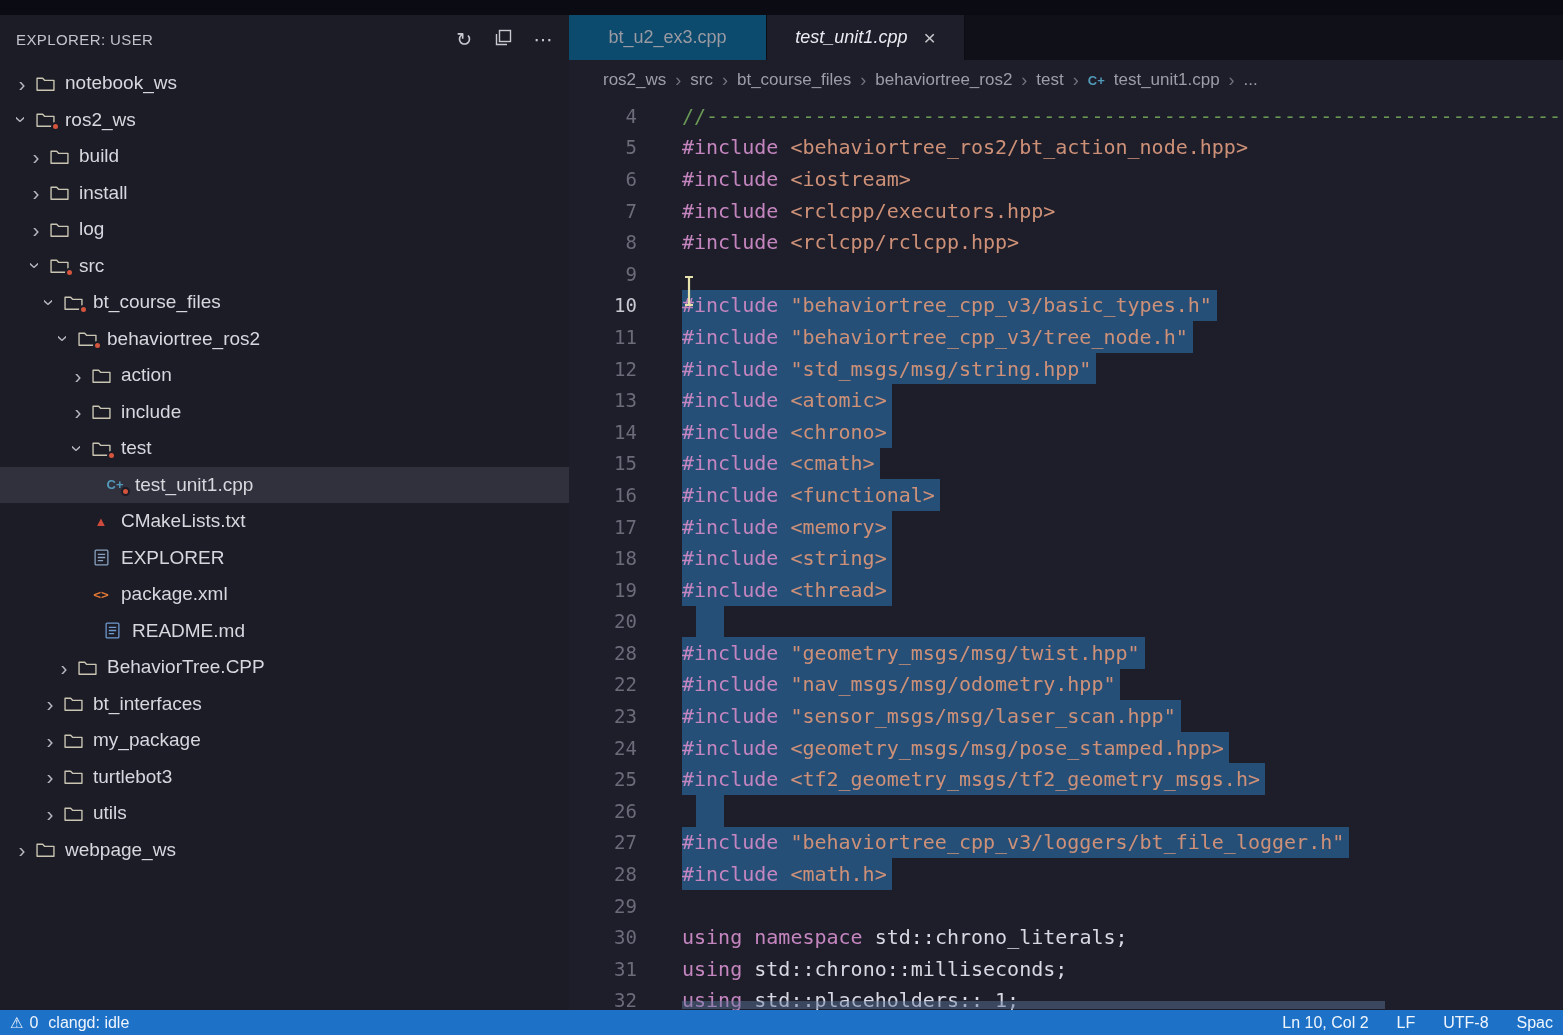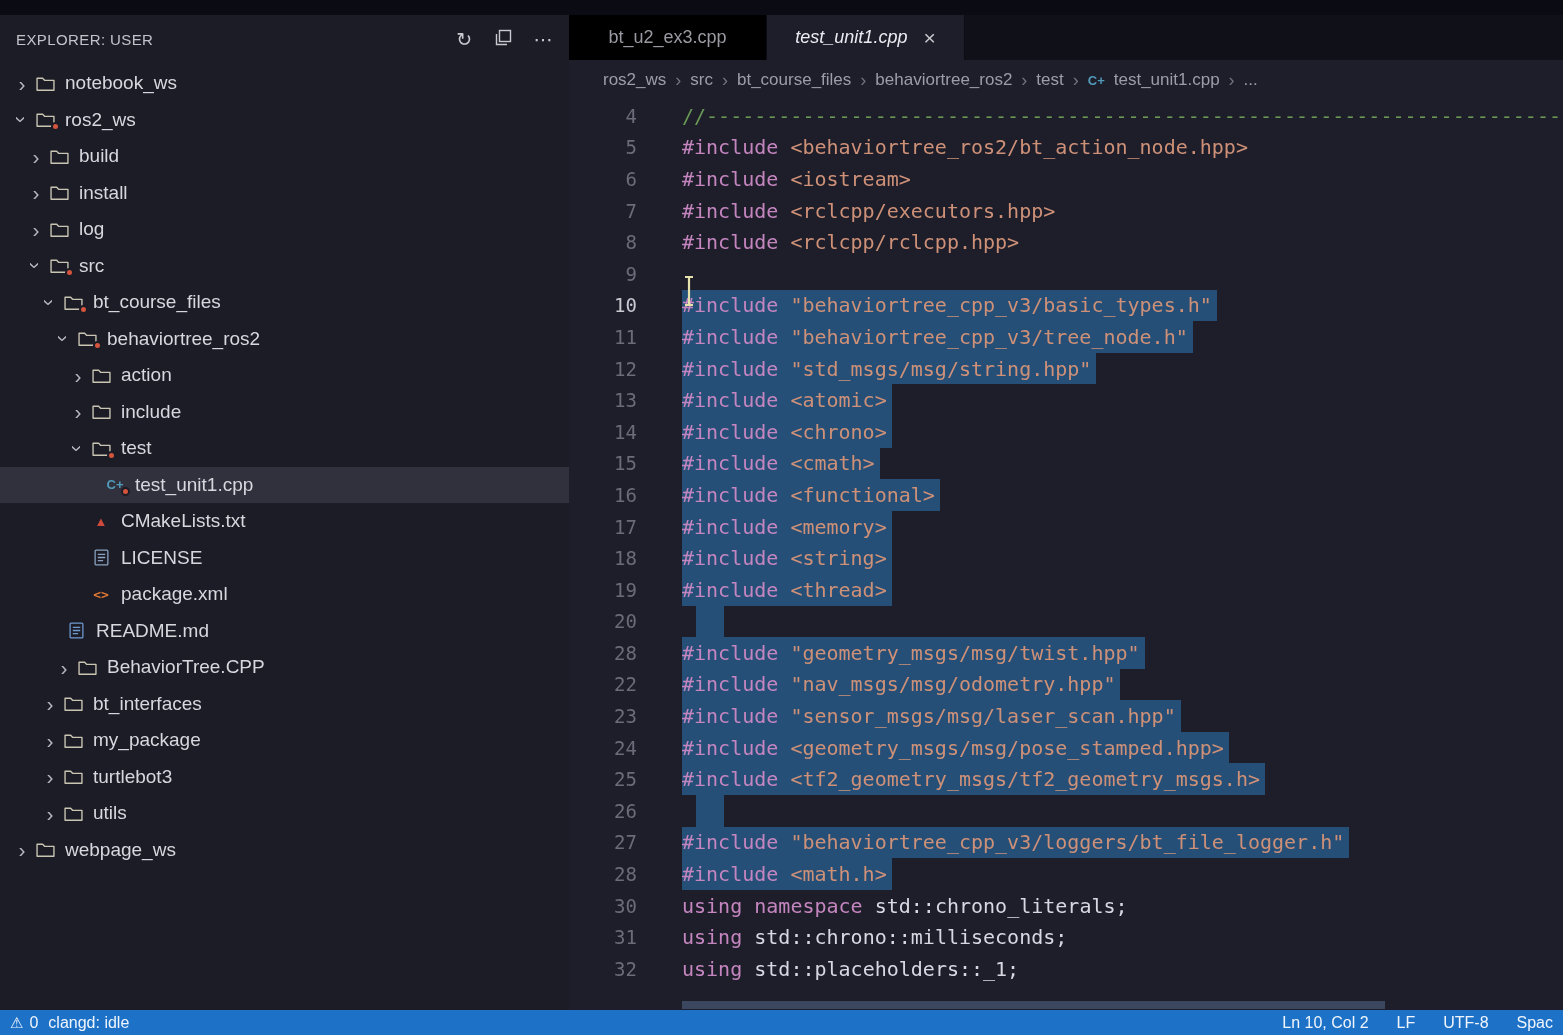--- a/index.html
+++ b/index.html
@@ -19,21 +19,21 @@
   .chevron{width:24px;flex:none;display:inline-flex;justify-content:center;color:#b8b8c0;font-size:21px;line-height:1}
   .chevron.expanded{transform:rotate(90deg)}
   .tree-icon{width:22px;flex:none;display:inline-flex;align-items:center;justify-content:center;position:relative;margin-right:9px}
   .mod-dot{position:absolute;right:-4px;bottom:-4px;width:9px;height:9px;border-radius:50%;background:#d4543c;border:2px solid #1c1c27}
   .cpp-glyph{color:#519aba;font-weight:bold;font-size:13px;font-family:"Liberation Sans",sans-serif}
   .cmake-glyph{color:#cf4a3c;font-size:13px}
   .xml-glyph{color:#e37933;font-weight:bold;font-size:13px;font-family:"DejaVu Sans Mono",monospace}
 
   
   .tabbar{position:absolute;left:569px;top:15px;right:0;height:45px;background:#101019;display:flex}
-  .tab{height:100%;display:flex;align-items:center;justify-content:center;gap:16px;padding:0 24px;font-size:18px;color:#9a9aa2;background:#000000;border-right:1px solid #0c0c14;min-width:198px;cursor:pointer}
+  .tab{height:100%;display:flex;align-items:center;justify-content:center;gap:16px;padding:0 24px;font-size:18px;color:#9a9aa2;background:#0c4a6e;border-right:1px solid #0c0c14;min-width:198px;cursor:pointer}
   .tab.active{background:#1e1e2a;color:#ebebf2;font-style:italic}
   .tab .close{font-size:21px;color:#c6c6cc;font-style:normal;line-height:1}
 
   
   .breadcrumbs{position:absolute;left:569px;top:60px;right:0;height:40px;background:#1e1e2a;display:flex;align-items:center;padding-left:34px;font-size:17px;color:#9d9da8;gap:9px;white-space:nowrap}
   .crumb{cursor:pointer}
   .crumb-sep{color:#73737f;font-size:18px;line-height:1}
   .crumb-cpp-icon{color:#519aba;font-weight:bold;font-size:13px}
 
   
@@ -194,30 +194,30 @@
         <span class="tree-label">CMakeLists.txt</span>
       </div>
       <div class="tree-row" style="padding-left: 66px;">
         <span class="chevron"></span>
         <span class="tree-icon">
           <svg width="15" height="17" viewBox="0 0 14 16">
             <rect x="1" y="1" width="12" height="14" rx="1" fill="none" stroke="#8aa3c0" stroke-width="1.2"></rect>
             <path d="M3.5 5h7M3.5 8h7M3.5 11h5" stroke="#8aa3c0" stroke-width="1.2"></path>
           </svg>
         </span>
-        <span class="tree-label">LICENSE</span>
+        <span class="tree-label">EXPLORER</span>
       </div>
       <div class="tree-row" style="padding-left: 66px;">
         <span class="chevron"></span>
         <span class="tree-icon">
           <span class="xml-glyph">&lt;&gt;</span>
         </span>
         <span class="tree-label">package.xml</span>
       </div>
-      <div class="tree-row" style="padding-left: 41px;">
+      <div class="tree-row" style="padding-left: 77px;">
         <span class="chevron"></span>
         <span class="tree-icon">
           <svg width="15" height="17" viewBox="0 0 14 16">
             <rect x="1" y="1" width="12" height="14" rx="1" fill="none" stroke="#6f9ad0" stroke-width="1.2"></rect>
             <path d="M3.5 5h7M3.5 8h7M3.5 11h5" stroke="#6f9ad0" stroke-width="1.2"></path>
           </svg>
         </span>
         <span class="tree-label">README.md</span>
       </div>
       <div class="tree-row" style="padding-left: 52px;">
@@ -324,20 +324,21 @@
       <div class="code-line"><span class="ln">19</span><span class="content sel"><span class="tok-k">#include</span><span class="tok-p"> </span><span class="tok-s">&lt;thread&gt;</span></span></div>
       <div class="code-line"><span class="ln">20</span><span class="content selblock"></span></div>
       <div class="code-line"><span class="ln">28</span><span class="content sel"><span class="tok-k">#include</span><span class="tok-p"> </span><span class="tok-s">"geometry_msgs/msg/twist.hpp"</span></span></div>
       <div class="code-line"><span class="ln">22</span><span class="content sel"><span class="tok-k">#include</span><span class="tok-p"> </span><span class="tok-s">"nav_msgs/msg/odometry.hpp"</span></span></div>
       <div class="code-line"><span class="ln">23</span><span class="content sel"><span class="tok-k">#include</span><span class="tok-p"> </span><span class="tok-s">"sensor_msgs/msg/laser_scan.hpp"</span></span></div>
       <div class="code-line"><span class="ln">24</span><span class="content sel"><span class="tok-k">#include</span><span class="tok-p"> </span><span class="tok-s">&lt;geometry_msgs/msg/pose_stamped.hpp&gt;</span></span></div>
       <div class="code-line"><span class="ln">25</span><span class="content sel"><span class="tok-k">#include</span><span class="tok-p"> </span><span class="tok-s">&lt;tf2_geometry_msgs/tf2_geometry_msgs.h&gt;</span></span></div>
       <div class="code-line"><span class="ln">26</span><span class="content selblock"></span></div>
       <div class="code-line"><span class="ln">27</span><span class="content sel"><span class="tok-k">#include</span><span class="tok-p"> </span><span class="tok-s">"behaviortree_cpp_v3/loggers/bt_file_logger.h"</span></span></div>
       <div class="code-line"><span class="ln">28</span><span class="content sel"><span class="tok-k">#include</span><span class="tok-p"> </span><span class="tok-s">&lt;math.h&gt;</span></span></div>
+      <div class="code-line"><span class="ln">29</span><span class="content"></span></div>
       <div class="code-line"><span class="ln">30</span><span class="content"><span class="tok-k">using</span><span class="tok-p"> </span><span class="tok-k">namespace</span><span class="tok-p"> std::chrono_literals;</span></span></div>
       <div class="code-line"><span class="ln">31</span><span class="content"><span class="tok-k">using</span><span class="tok-p"> std::chrono::milliseconds;</span></span></div>
       <div class="code-line"><span class="ln">32</span><span class="content"><span class="tok-k">using</span><span class="tok-p"> std::placeholders::_1;</span></span></div>
     </div>
   <div class="hscroll"></div>
   <svg class="ibeam" width="14" height="32" viewBox="0 0 14 32">
     <path d="M3 2h8M7 2v28M3 30h8" stroke="#e6e2ae" stroke-width="2.2" fill="none"></path>
   </svg>
 </div>
 

